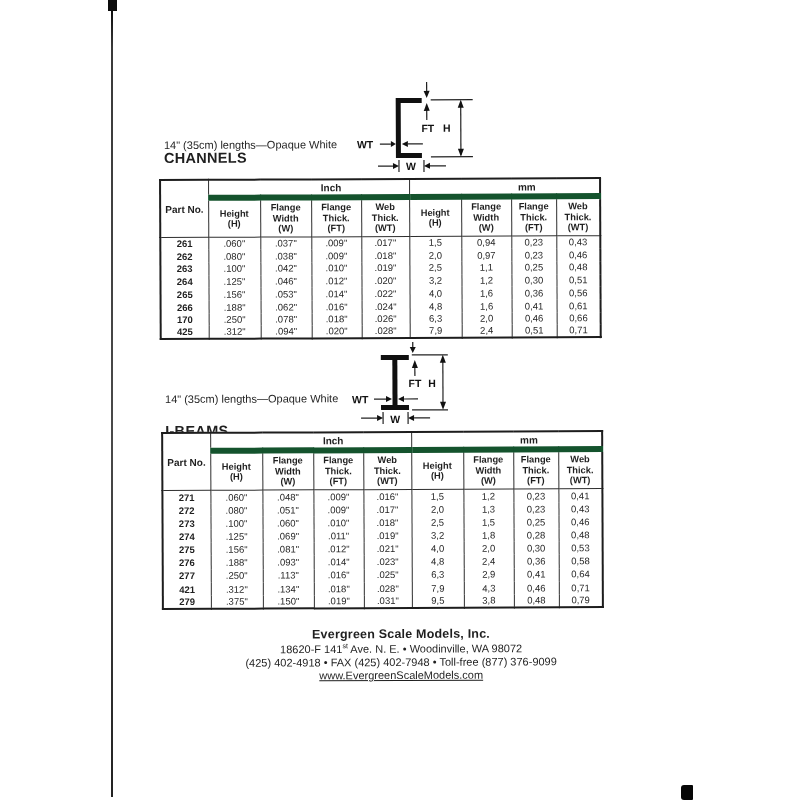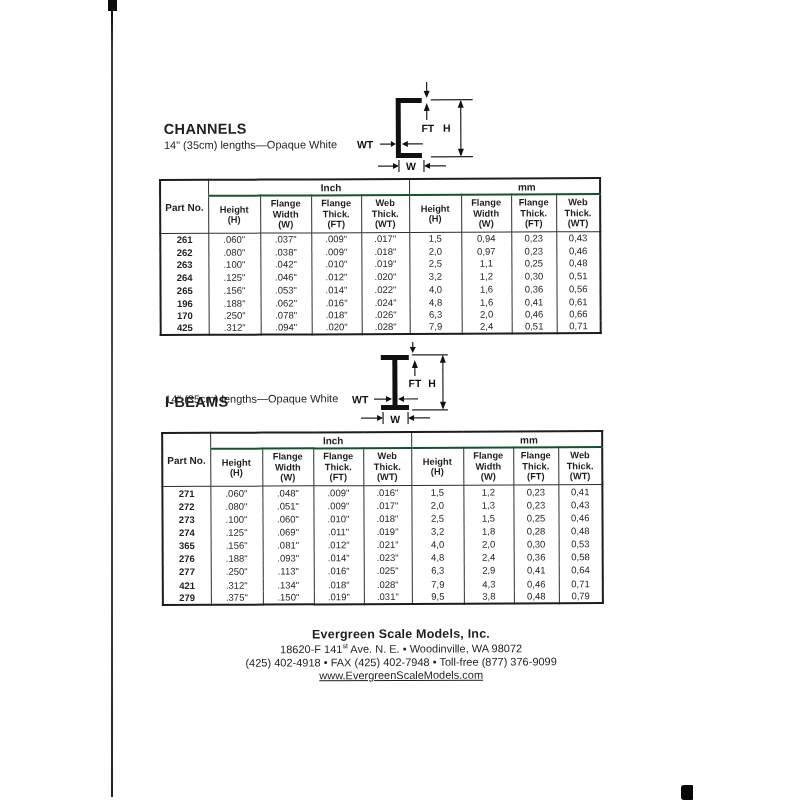--- a/index.html
+++ b/index.html
@@ -10,42 +10,42 @@
   }
   .content { position:absolute; inset:0; transform:rotate(-0.25deg); transform-origin:400px 400px; }
 
   
   .scan-edge-line { position:absolute; left:111px; top:0; width:1.5px; height:797px;
     background:linear-gradient(#000 0%, #3a3a3a 6%, #4a4a4a 55%, #222 100%); }
   .scan-chip-top { position:absolute; left:108px; top:0; width:9px; height:11px; background:#0c0c0c; }
   .scan-blob-bottom { position:absolute; left:681px; top:785px; width:12px; height:15px; background:#060606; border-radius:3px 1px 1px 3px; }
 
   
-  .section-title { position:absolute; font-weight:bold; font-size:14.5px; letter-spacing:.3px; white-space:nowrap; }
+  .section-title { position:absolute; font-weight:bold; font-size:14.5px; letter-spacing:.3px; white-space:nowrap;margin-top:29px; }
   .section-subtitle { position:absolute; font-size:11px; white-space:nowrap; }
   #channels-title { left:165px; top:120px; }
   #channels-subtitle { left:165px; top:138px; }
   #ibeams-title { left:165px; top:393px; }
   #ibeams-subtitle { left:165px; top:392px; }
 
   
   .diagram { position:absolute; }
   #channel-diagram { left:352px; top:82px; width:130px; height:92px; }
   #ibeam-diagram { left:348px; top:342px; width:140px; height:88px; }
   .diagram .dim { stroke:#222; stroke-width:1.2; }
   .diagram .shape { stroke:#101010; stroke-width:5; fill:none; }
   .diagram text { font-family:"Liberation Sans", sans-serif; font-size:10.5px; font-weight:bold; fill:#111; }
 
   
   table { position:absolute; border-collapse:collapse; table-layout:fixed; border:2px solid #1d1d1d; background:#fff; }
   #table-channels { left:160px; top:178px; width:440px; }
   #table-ibeams   { left:161px; top:431px; width:440px; }
   th, td { border-left:1px solid #2e2e2e; border-right:1px solid #2e2e2e; padding:0; text-align:center; vertical-align:middle; }
   .group-row th { height:14px; font-size:10px; font-weight:bold; }
-  .group-row .grp { border-bottom:2px solid #14532d;padding-left:45px; }
+  .group-row .grp { border-bottom:6px solid #14532d;padding-left:45px; }
   .part-head { font-size:9.5px; font-weight:bold; border-bottom:1px solid #2e2e2e;border-radius:21px; }
   .label-row th { height:36px; font-size:9.3px; font-weight:bold; line-height:1.12; white-space:pre-line; border-bottom:1px solid #2e2e2e; }
   tbody td { border-top:none; border-bottom:none; font-size:9.5px; line-height:1; }
   tbody td.part { font-weight:bold; }
   #table-channels tbody tr { height:12.7px; }
   #table-ibeams tbody tr { height:13.2px; }
 
   
   .footer { position:absolute; left:0; width:800px; top:627px; text-align:center; }
   .footer .company { font-size:12.5px; font-weight:bold; letter-spacing:.2px; }
@@ -190,21 +190,21 @@
           <td>.156"</td>
           <td>.053"</td>
           <td>.014"</td>
           <td>.022"</td>
           <td>4,0</td>
           <td>1,6</td>
           <td>0,36</td>
           <td>0,56</td>
         </tr>
         <tr>
-          <td class="part">196</td>
+          <td class="part">266</td>
           <td>.188"</td>
           <td>.062"</td>
           <td>.016"</td>
           <td>.024"</td>
           <td>4,8</td>
           <td>1,6</td>
           <td>0,41</td>
           <td>0,61</td>
         </tr>
         <tr>
@@ -351,21 +351,21 @@
           <td>.125"</td>
           <td>.069"</td>
           <td>.011"</td>
           <td>.019"</td>
           <td>3,2</td>
           <td>1,8</td>
           <td>0,28</td>
           <td>0,48</td>
         </tr>
         <tr>
-          <td class="part">365</td>
+          <td class="part">275</td>
           <td>.156"</td>
           <td>.081"</td>
           <td>.012"</td>
           <td>.021"</td>
           <td>4,0</td>
           <td>2,0</td>
           <td>0,30</td>
           <td>0,53</td>
         </tr>
         <tr>

